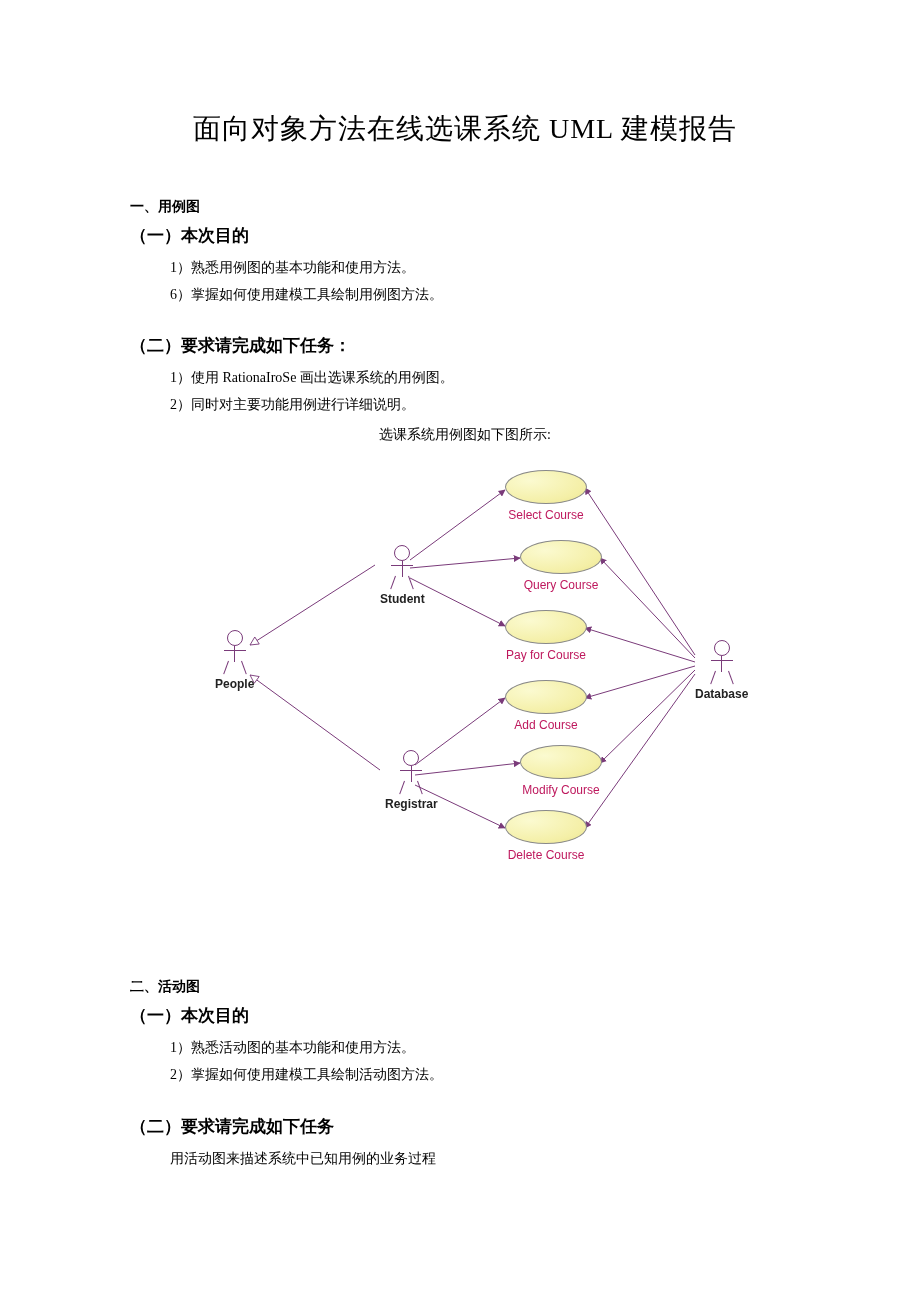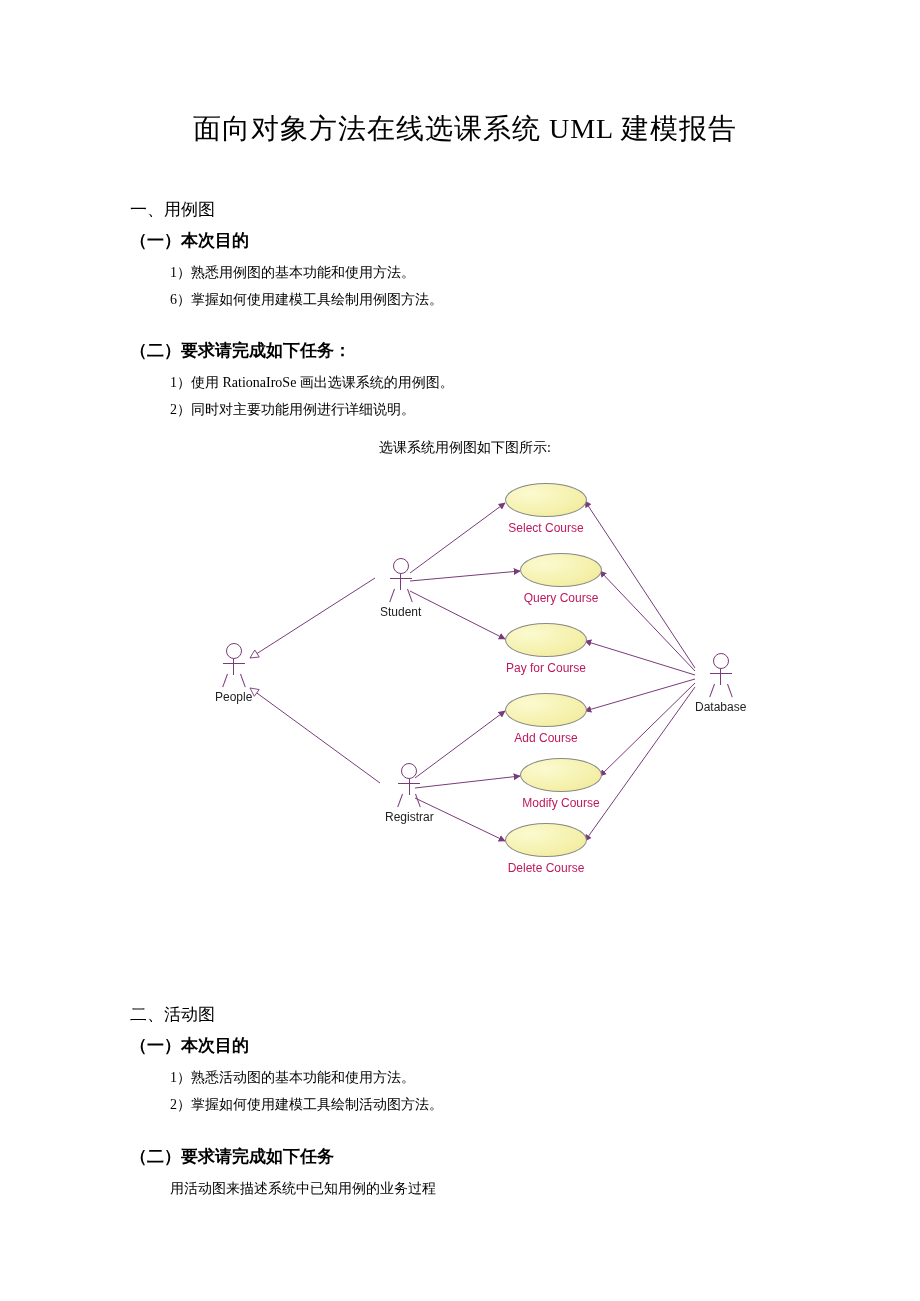--- a/index.html
+++ b/index.html
@@ -14,57 +14,58 @@
     padding: 110px 120px 60px 130px;
   }
   .title {
     font-size: 28px;
     text-align: center;
     margin-bottom: 50px;
     font-family: "SimSun", "宋体", serif;
     letter-spacing: 1px;
   }
   .h2 {
-    font-size: 17px;
-    font-weight: normal;
-    margin-top: 20px;
+    font-size: 14px;
+    font-weight: bold;
+    margin-top: 8px;
     margin-bottom: 6px;
   }
   .h3 {
     font-size: 17px;
     font-weight: bold;
     margin-top: 8px;
     margin-bottom: 8px;
     font-family: "Microsoft YaHei","SimHei",sans-serif;
   }
   .body-line {
     font-size: 14px;
     line-height: 1.9;
     margin-left: 40px;
     font-family: Liberation Serif, serif;
   }
   .caption {
     font-size: 14px;
     text-align: center;
-    margin-top: 16px;
+    margin-top: 8px;
     margin-bottom: 6px;
   }
   .diagram-wrap {
     width: 560px;
     height: 420px;
     margin: 0 auto 40px auto;
     position: relative;
   }
   .diagram-wrap svg { position:absolute; top:0; left:0; }
   .actor {
     position: absolute;
     text-align: center;
     font-size: 12px;
     font-family: Arial, sans-serif;
     color: #222;
+    font-weight: bold;
   }
   .actor .head {
     width: 14px; height: 14px;
     border: 1.2px solid #7a3b7a;
     border-radius: 50%;
     margin: 0 auto;
     background: #fff;
   }
   .actor .body {
     width: 1px; height: 16px;

